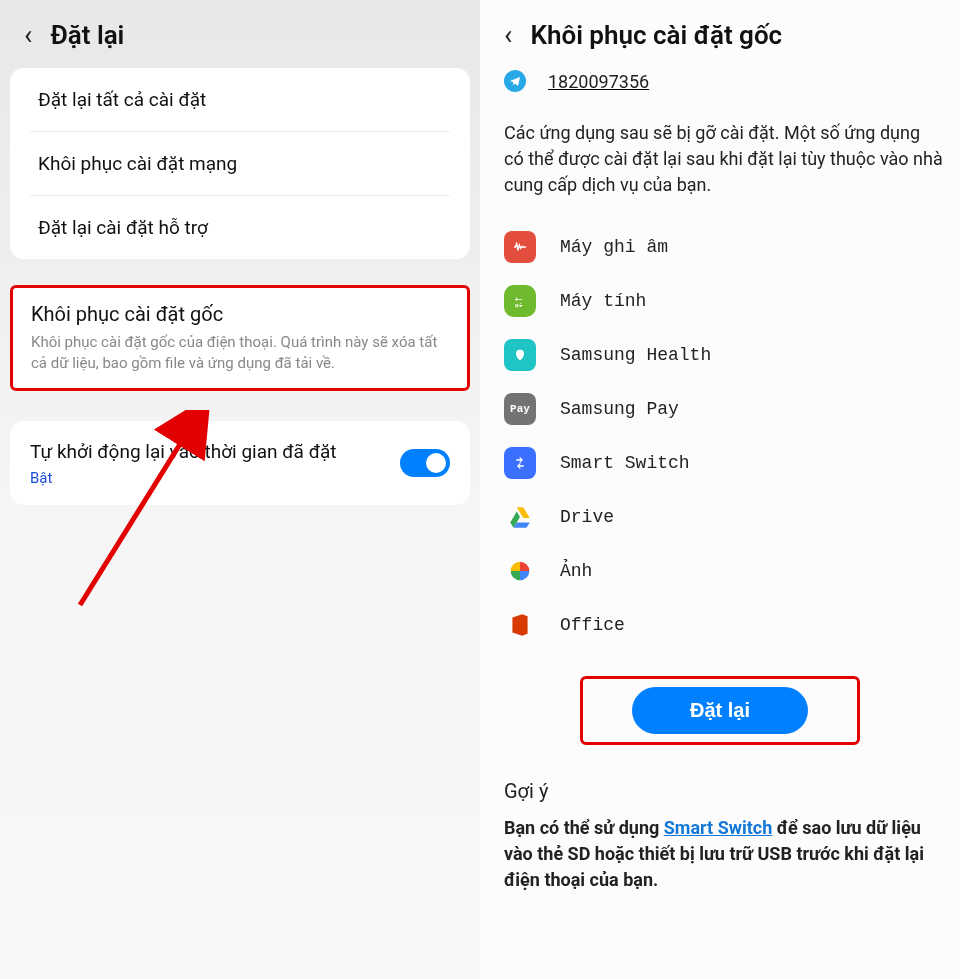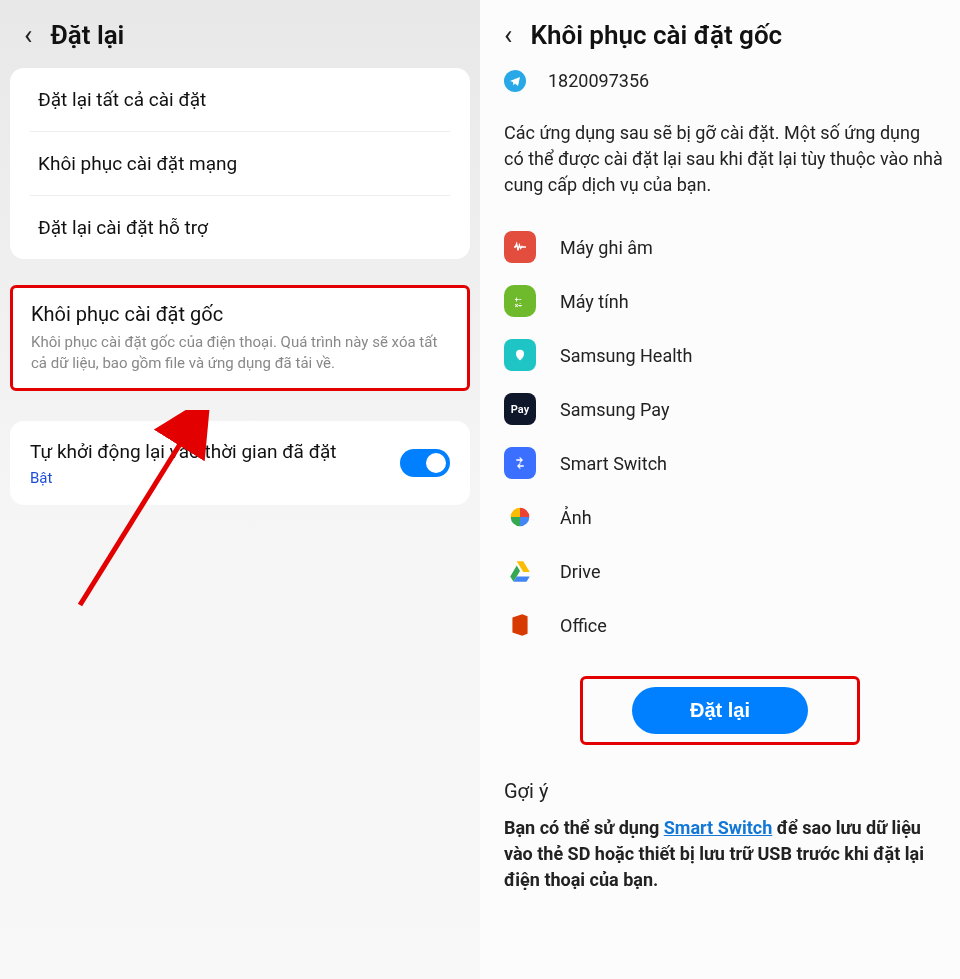--- a/index.html
+++ b/index.html
@@ -75,44 +75,44 @@
   .toggle {
     width: 50px; height: 28px; border-radius: 14px;
     background: #0080ff; position: relative;
   }
   .toggle::after {
     content: ""; position: absolute; right: 4px; top: 4px;
     width: 20px; height: 20px; background: #fff; border-radius: 50%;
   }
   
   .telegram-row {
-    display: flex; align-items: flex-start; padding: 2px 24px 18px 24px;
+    display: flex; align-items: flex-end; padding: 2px 24px 18px 24px; text-decoration: underline;
   }
   .telegram-icon {
     width: 22px; height: 22px; border-radius: 50%;
     background: #29a8e7; margin-right: 22px;
     display:flex; align-items:center; justify-content:center;
   }
   .tg-id { font-size: 18px; color: #222; }
   .info-para {
     font-size: 18px; color: #222; line-height: 1.45;
     padding: 10px 16px 18px 24px;
   }
-  .app-list { padding: 4px 24px 8px 24px; }
+  .app-list { padding: 4px 24px 8px 24px; font-family: Liberation Mono, monospace; }
   .app-row { display: flex; align-items: center; padding: 11px 0; }
   .app-icon {
     width: 32px; height: 32px; border-radius: 8px;
     margin-right: 24px; display:flex; align-items:center; justify-content:center;
     font-size: 14px; font-weight:600; color:#fff;
   }
   .app-label { font-size: 18px; color: #222; }
   .ic-recorder { background:#e34d3d; }
   .ic-calc     { background:#6fba2c; border-radius:10px; }
   .ic-shealth  { background:#1fc5c5; }
-  .ic-spay     { background:#0f172a; font-size:11px; }
+  .ic-spay     { background:#737373; font-size:11px; }
   .ic-sswitch  { background:#3a6fff; }
   .ic-photos   { background:transparent; }
   .ic-drive    { background:transparent; }
   .ic-office   { background:transparent; }
   .reset-btn-box {
     border: 3px solid #e20000;
     border-radius: 6px;
     margin: 16px auto 10px auto;
     width: 280px;
     padding: 8px 20px;
@@ -218,41 +218,41 @@
     </div>
     <div class="app-row">
       <span class="app-icon ic-sswitch">
         <svg width="18" height="18" viewBox="0 0 24 24">
             <path fill="#fff" d="M7 7h6l-2-2 1-1 4 4-4 4-1-1 2-2H7zM17 17h-6l2 2-1 1-4-4 4-4 1 1-2 2h6z"></path>
           </svg>
       </span>
       <span class="app-label">Smart Switch</span>
     </div>
     <div class="app-row">
+      <span class="app-icon ic-drive">
+        <svg width="26" height="26" viewBox="0 0 24 24">
+          <path fill="#fbbc04" d="M9 3h6l6 10h-6z"></path>
+          <path fill="#34a853" d="M3 17l6-10 3 5-6 10z"></path>
+          <path fill="#4285f4" d="M9 17h12l-3 5H6z"></path>
+        </svg>
+      </span>
+      <span class="app-label">Drive</span>
+    </div>
+    <div class="app-row">
       <span class="app-icon ic-photos">
         <svg width="28" height="28" viewBox="0 0 24 24">
           <path fill="#ea4335" d="M12 12 L12 4 A8 8 0 0 1 20 12z"></path>
           <path fill="#4285f4" d="M12 12 L20 12 A8 8 0 0 1 12 20z"></path>
           <path fill="#34a853" d="M12 12 L12 20 A8 8 0 0 1 4 12z"></path>
           <path fill="#fbbc04" d="M12 12 L4 12 A8 8 0 0 1 12 4z"></path>
         </svg>
       </span>
       <span class="app-label">Ảnh</span>
     </div>
     <div class="app-row">
-      <span class="app-icon ic-drive">
-        <svg width="26" height="26" viewBox="0 0 24 24">
-          <path fill="#fbbc04" d="M9 3h6l6 10h-6z"></path>
-          <path fill="#34a853" d="M3 17l6-10 3 5-6 10z"></path>
-          <path fill="#4285f4" d="M9 17h12l-3 5H6z"></path>
-        </svg>
-      </span>
-      <span class="app-label">Drive</span>
-    </div>
-    <div class="app-row">
       <span class="app-icon ic-office">
         <svg width="26" height="26" viewBox="0 0 24 24">
             <path fill="#d83b01" d="M14 2l5 2v16l-5 2-9-3V5z"></path>
             <path fill="#fff" d="M14 4v16l-7-2V6z" opacity="0.0"></path>
           </svg>
       </span>
       <span class="app-label">Office</span>
     </div>
   </div>
 

